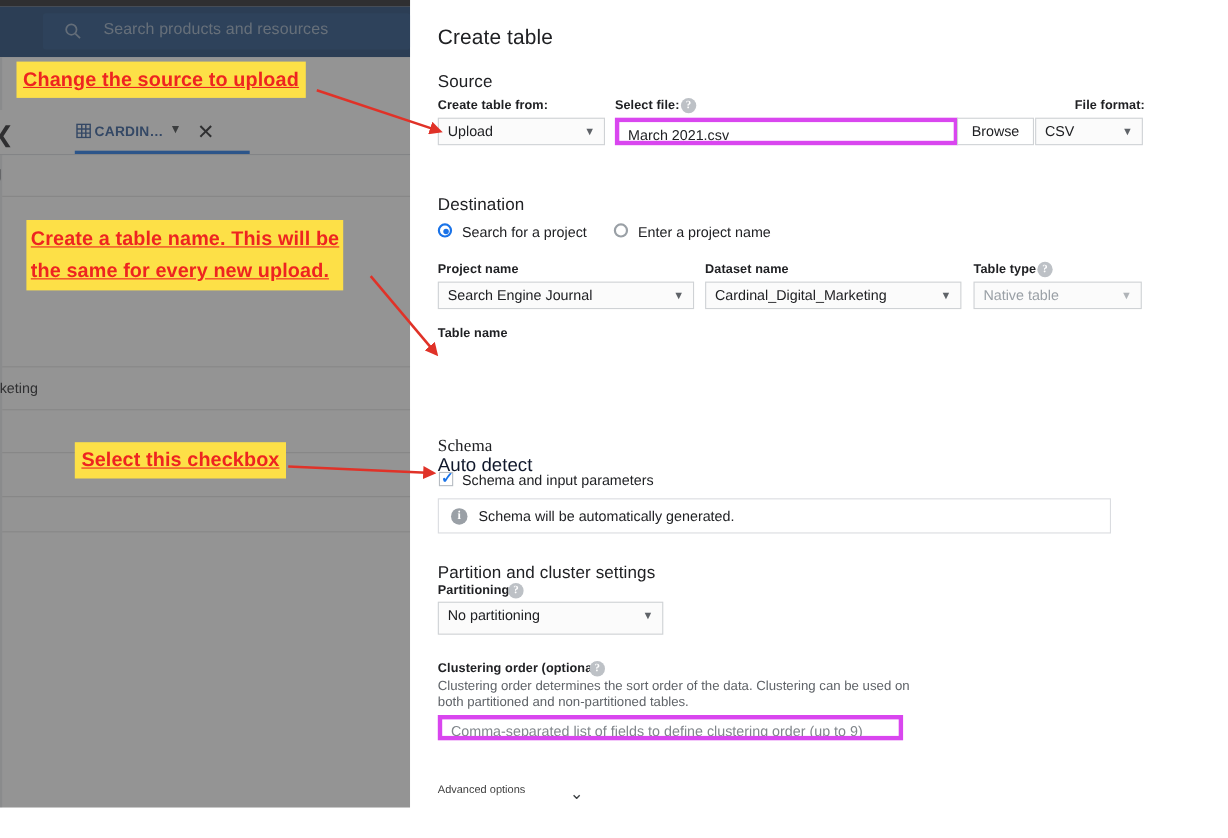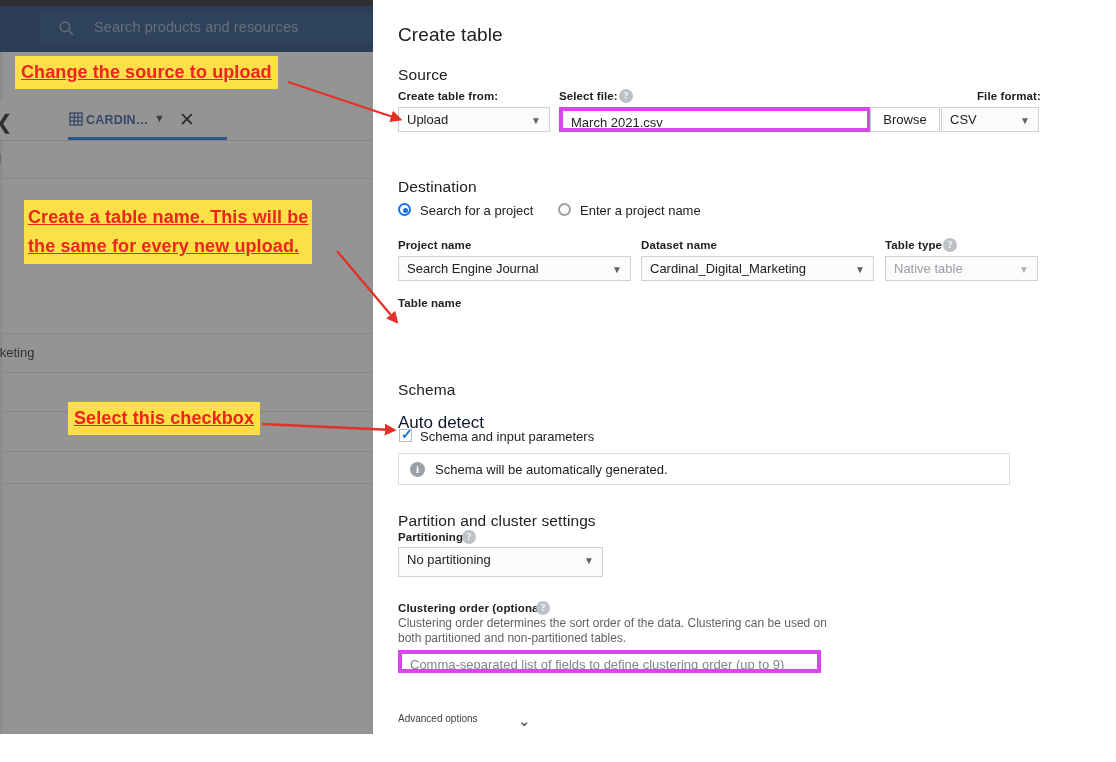--- a/index.html
+++ b/index.html
@@ -477,21 +477,21 @@
 
     <div class="fld-label" style="left:512px; top:239px;">Table type</div>
     <div class="help-icon" style="left:570px; top:238px;">?</div>
     <div class="select disabled" style="left:512px; top:256px; width:153px;">
       <span>Native table</span>
       <span class="caret">▼</span>
     </div>
 
     <div class="fld-label" style="left:25px; top:297px;">Table name</div>
 
-    <div class="section-h" style="left:25px; top:381px;">Schema</div>
+    <div class="section-h" style="left:25px; top:397px;font-family:Liberation Serif, serif;">Schema</div>
 
     <div class="plain-label" style="left:25px; top:413px;">Auto detect</div>
 
     <div class="chk-box" style="left:26px; top:429px;">
       <span class="chk-mark">✓</span>
     </div>
     <div class="chk-label" style="left:47px; top:429px;">Schema and input parameters</div>
 
     <div class="infobar" style="left:25px; top:453px; width:612px;">
       <span class="icon">i</span>

